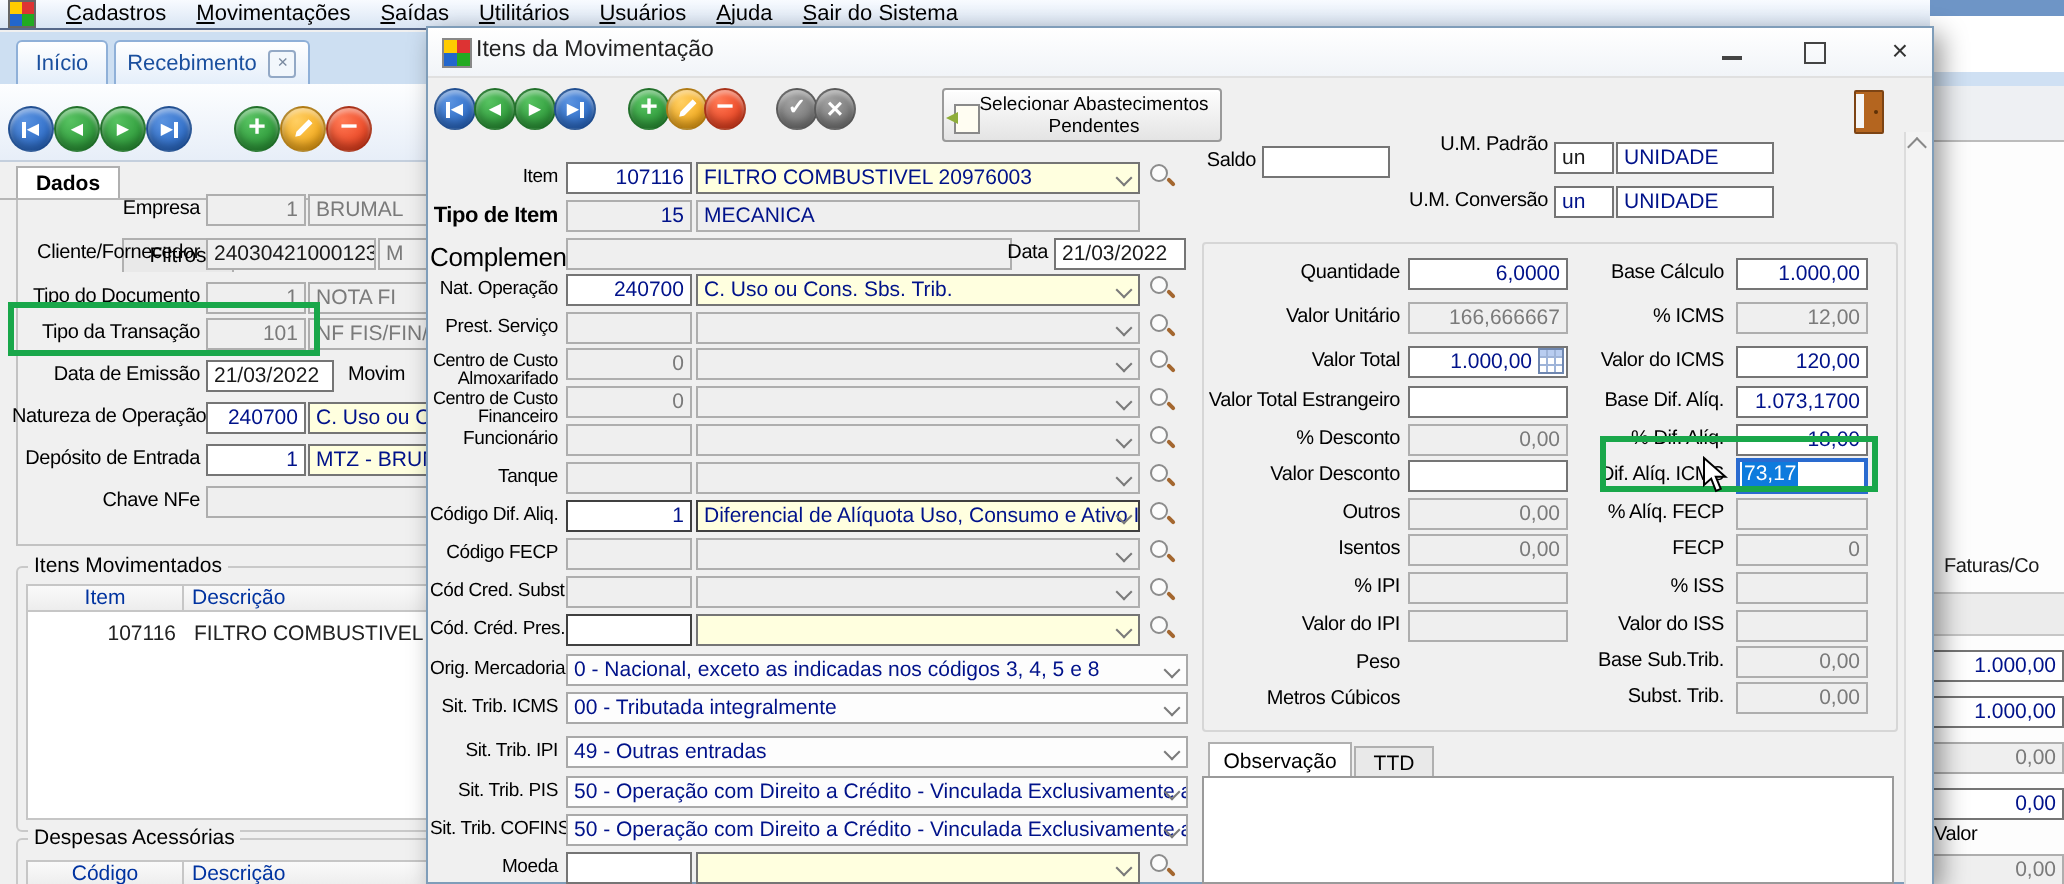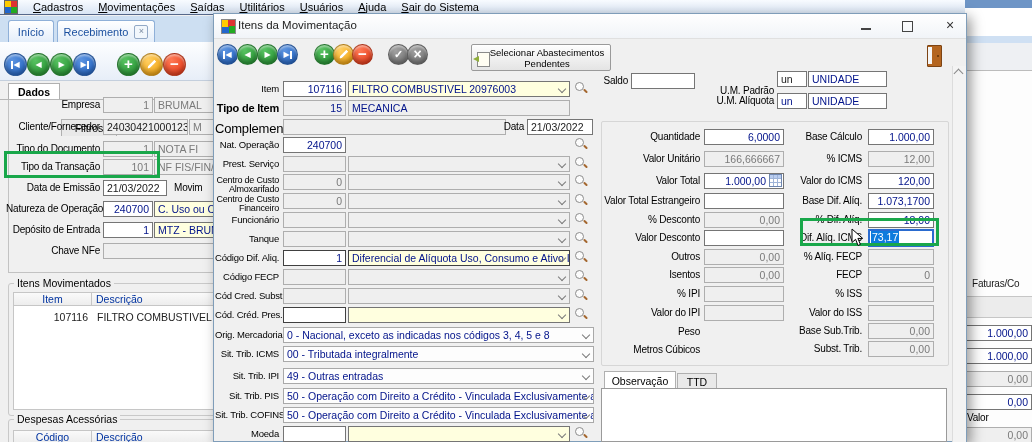--- a/index.html
+++ b/index.html
@@ -287,20 +287,21 @@
     <div class="fld gray right" style="left:69px;top:86px;width:63px;color:#00128a;">15</div>
     <div class="fld gray" style="left:134px;top:86px;width:222px;color:#00128a;">MECANICA</div>
 
     <div class="lbl r" style="left:1px;top:107px;width:64px;font-size:13px;">Complemento</div>
     <div class="fld gray" style="left:69px;top:105px;width:223px;"></div>
     <div class="lbl r" style="left:280px;top:107px;width:30px;">Data</div>
     <div class="fld blk" style="left:313px;top:105px;width:66px;">21/03/2022</div>
 
     <div class="lbl r" style="left:1px;top:125px;width:64px;font-size:9.5px;">Nat. Operação</div>
     <div class="fld right" style="left:69px;top:123px;width:63px;">240700</div>
+    <div class="fld yellow" style="left:134px;top:123px;width:222px;padding-right:14px;"><span>C. Uso ou Cons. Sbs. Trib.</span><span class="chev"></span></div>
     <div class="mag" style="left:361px;top:124px;"></div>
 
     <div class="lbl r" style="left:1px;top:144px;width:64px;font-size:9.5px;">Prest. Serviço</div>
     <div class="fld gray" style="left:69px;top:142px;width:63px;"></div>
     <div class="fld gray" style="left:134px;top:142px;width:222px;">
         <span class="chev"></span>
       </div>
     <div class="mag" style="left:361px;top:143px;"></div>
 
     <div class="lbl2" style="left:1px;top:162px;width:64px;"><span>Centro de Custo</span><br><span>Almoxarifado</span></div>
@@ -374,24 +375,24 @@
 
     <div class="lbl r" style="left:1px;top:414px;width:64px;font-size:9.5px;">Moeda</div>
     <div class="fld" style="left:69px;top:412px;width:63px;"></div>
     <div class="fld yellow" style="left:134px;top:412px;width:222px;">
         <span class="chev"></span>
       </div>
     <div class="mag" style="left:361px;top:413px;"></div>
 
     <div class="lbl r" style="left:370px;top:61px;width:44px;">Saldo</div>
     <div class="fld" style="left:417px;top:59px;width:64px;"></div>
-    <div class="lbl r" style="left:455px;top:71px;width:105px;">U.M. Padrão</div>
+    <div class="lbl r" style="left:455px;top:53px;width:105px;">U.M. Padrão</div>
     <div class="fld blk" style="left:563px;top:57px;width:30px;">un</div>
     <div class="fld" style="left:594px;top:57px;width:79px;">UNIDADE</div>
-    <div class="lbl r" style="left:455px;top:81px;width:105px;">U.M. Alíquota</div>
+    <div class="lbl r" style="left:455px;top:81px;width:105px;">U.M. Conversão</div>
     <div class="fld" style="left:563px;top:79px;width:30px;">un</div>
     <div class="fld" style="left:594px;top:79px;width:79px;">UNIDADE</div>
 
     <div class="dgroup" style="left:387px;top:107px;width:346px;height:243px;"></div>
 
     <div class="lbl r" style="left:378px;top:117px;width:108px;">Quantidade</div>
     <div class="fld right" style="left:490px;top:115px;width:80px;">6,0000</div>
     <div class="lbl r" style="left:378px;top:139px;width:108px;">Valor Unitário</div>
     <div class="fld gray right" style="left:490px;top:137px;width:80px;">166,666667</div>
     <div class="lbl r" style="left:378px;top:161px;width:108px;">Valor Total</div>

